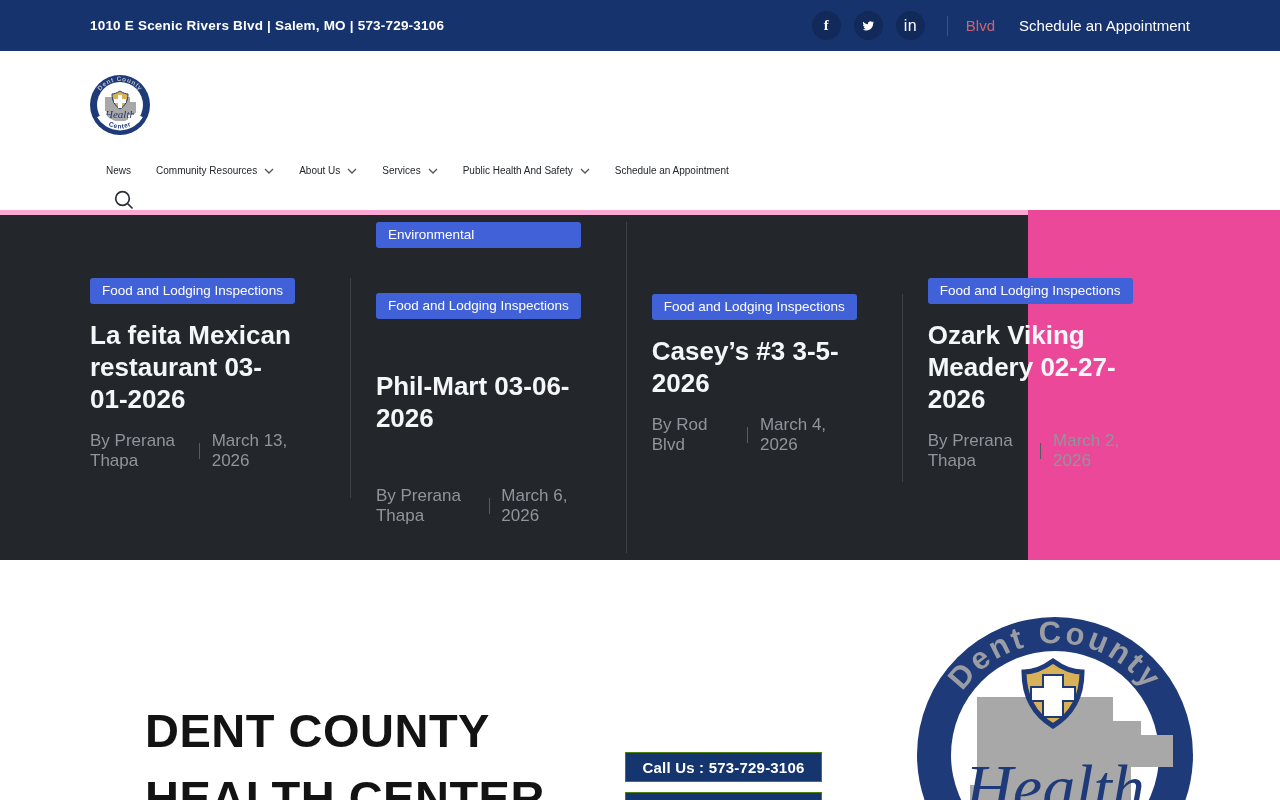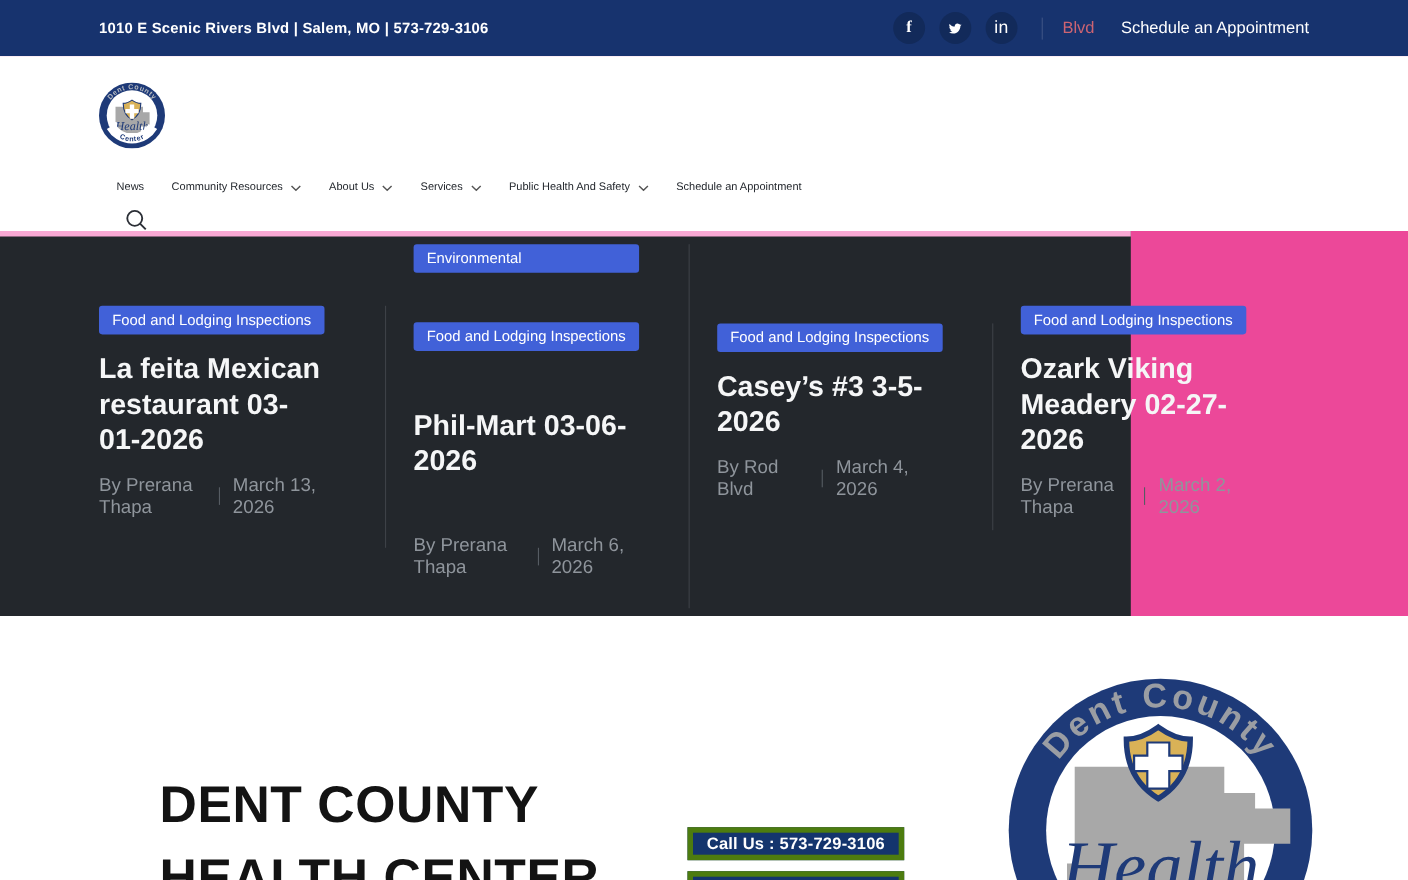--- a/index.html
+++ b/index.html
@@ -42,21 +42,21 @@
          border-radius:3px; margin-bottom:9px; cursor:pointer; white-space:nowrap; }
   .post-title { color:#f5f6f7; font-size:26px; font-weight:bold; line-height:32px; margin-top:6px; cursor:pointer; }
   .post-meta { display:flex; align-items:center; margin-top:16px; font-size:17px; color:#8f959c; }
   .meta-sep { width:1px; height:16px; background:#565c63; margin:0 12px; }
 
   
   .footer { position:absolute; left:0; top:560px; width:1280px; height:240px; background:#fff; overflow:hidden; }
   .footer-heading { position:absolute; left:145px; top:137px; font-size:47px; line-height:67px;
                     font-weight:bold; color:#131313; letter-spacing:.5px; }
   .footer-buttons { position:absolute; left:625px; top:192px; width:197px; }
-  .call-btn { width:197px; height:30px; background:#14356d; border:5px solid #4d7c0f; color:#fff;
+  .call-btn { width:197px; height:30px; background:#14356d; border:1px solid #4d7c0f; color:#fff;
               font-size:15px; font-weight:bold; display:flex; align-items:center; justify-content:center;
               cursor:pointer; letter-spacing:.2px; }
   .call-btn.second { margin-top:10px; }
   .logo-big { position:absolute; left:915px; top:55px; width:280px; height:280px; }
 </style>
 </head>
 <body>
 
 <div id="page">
 

